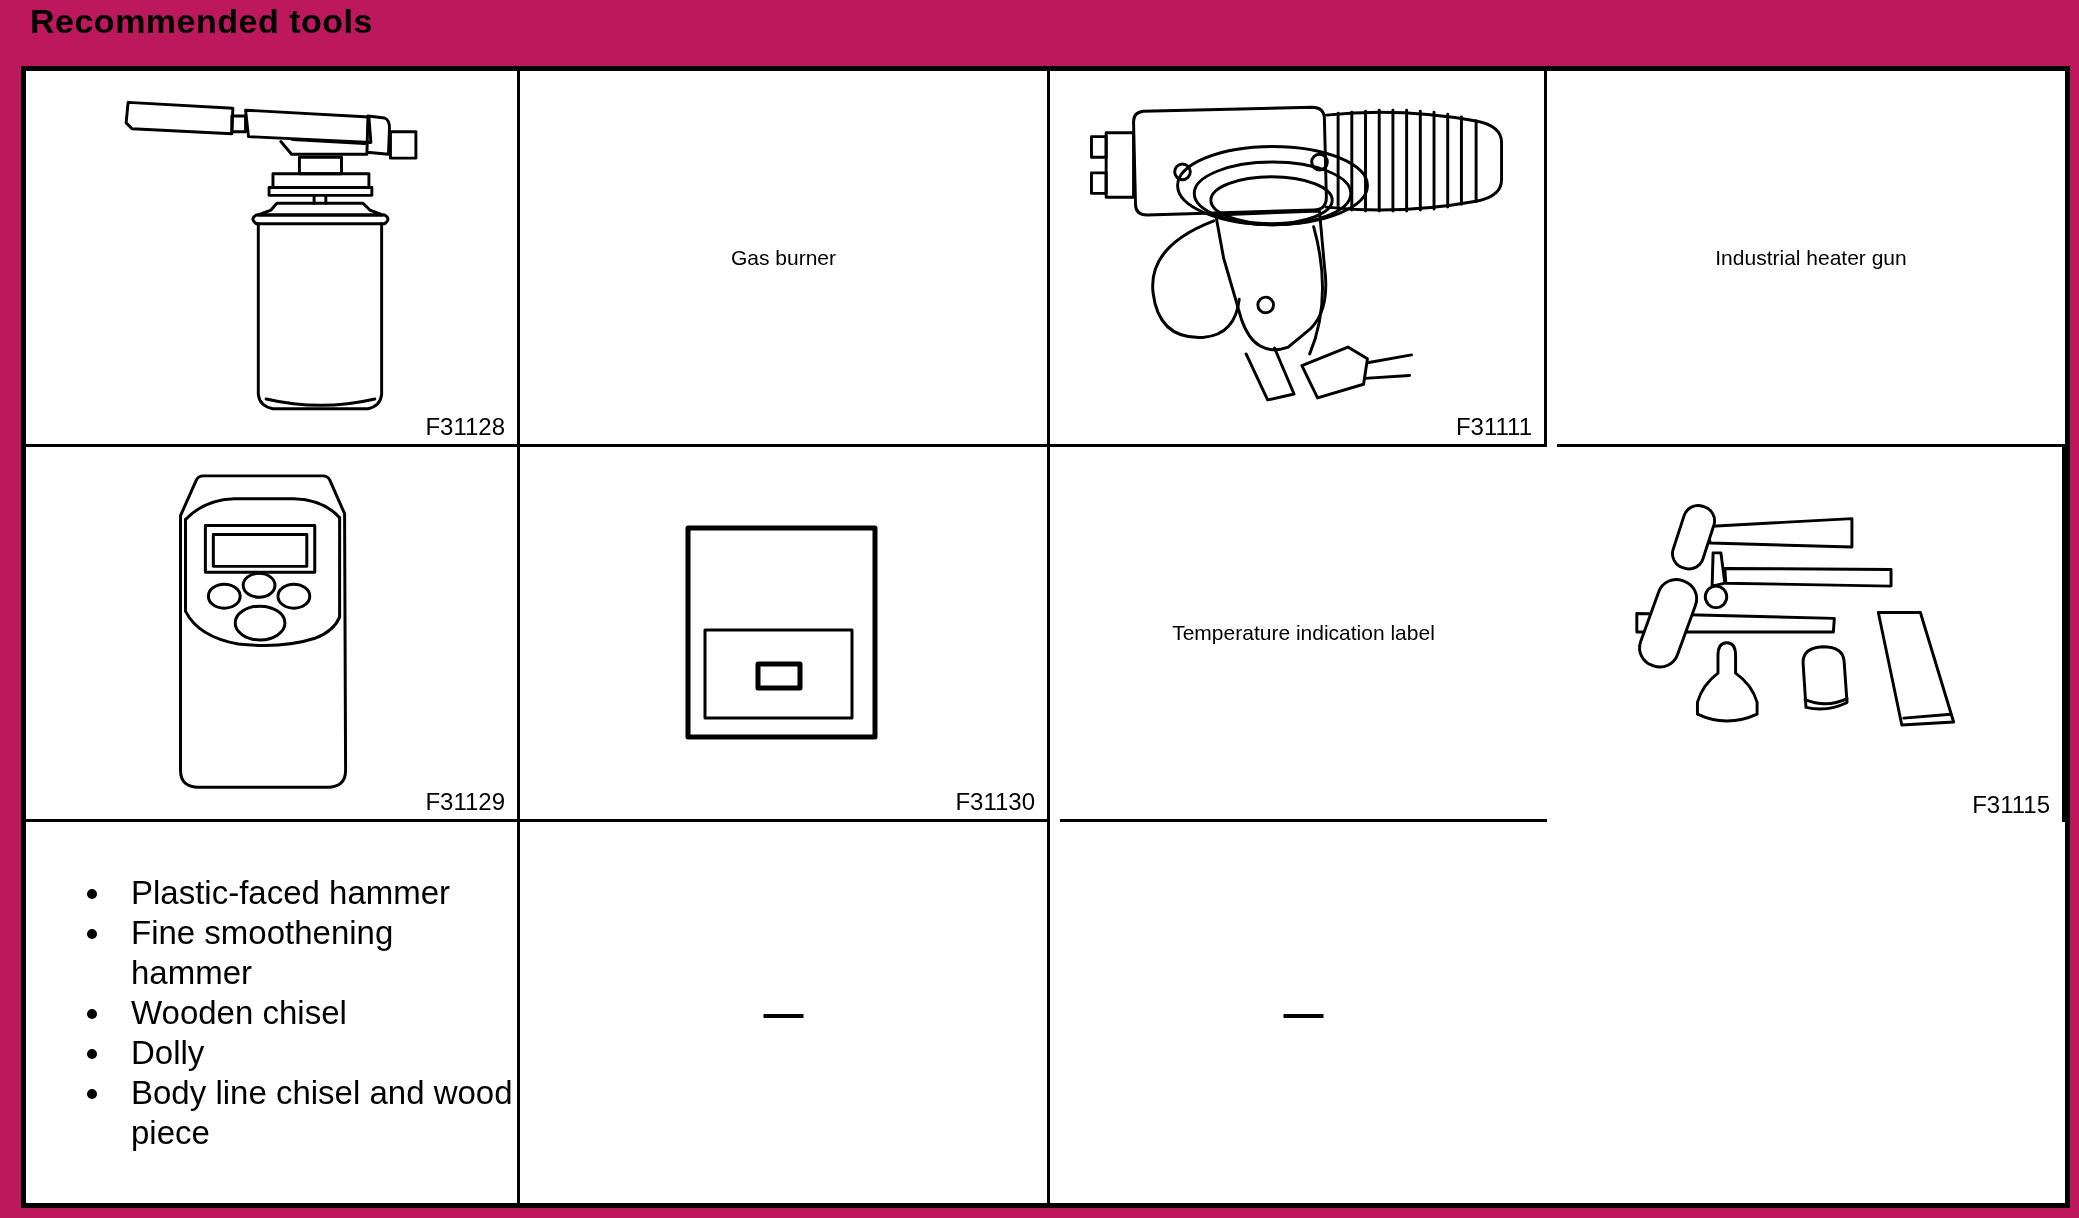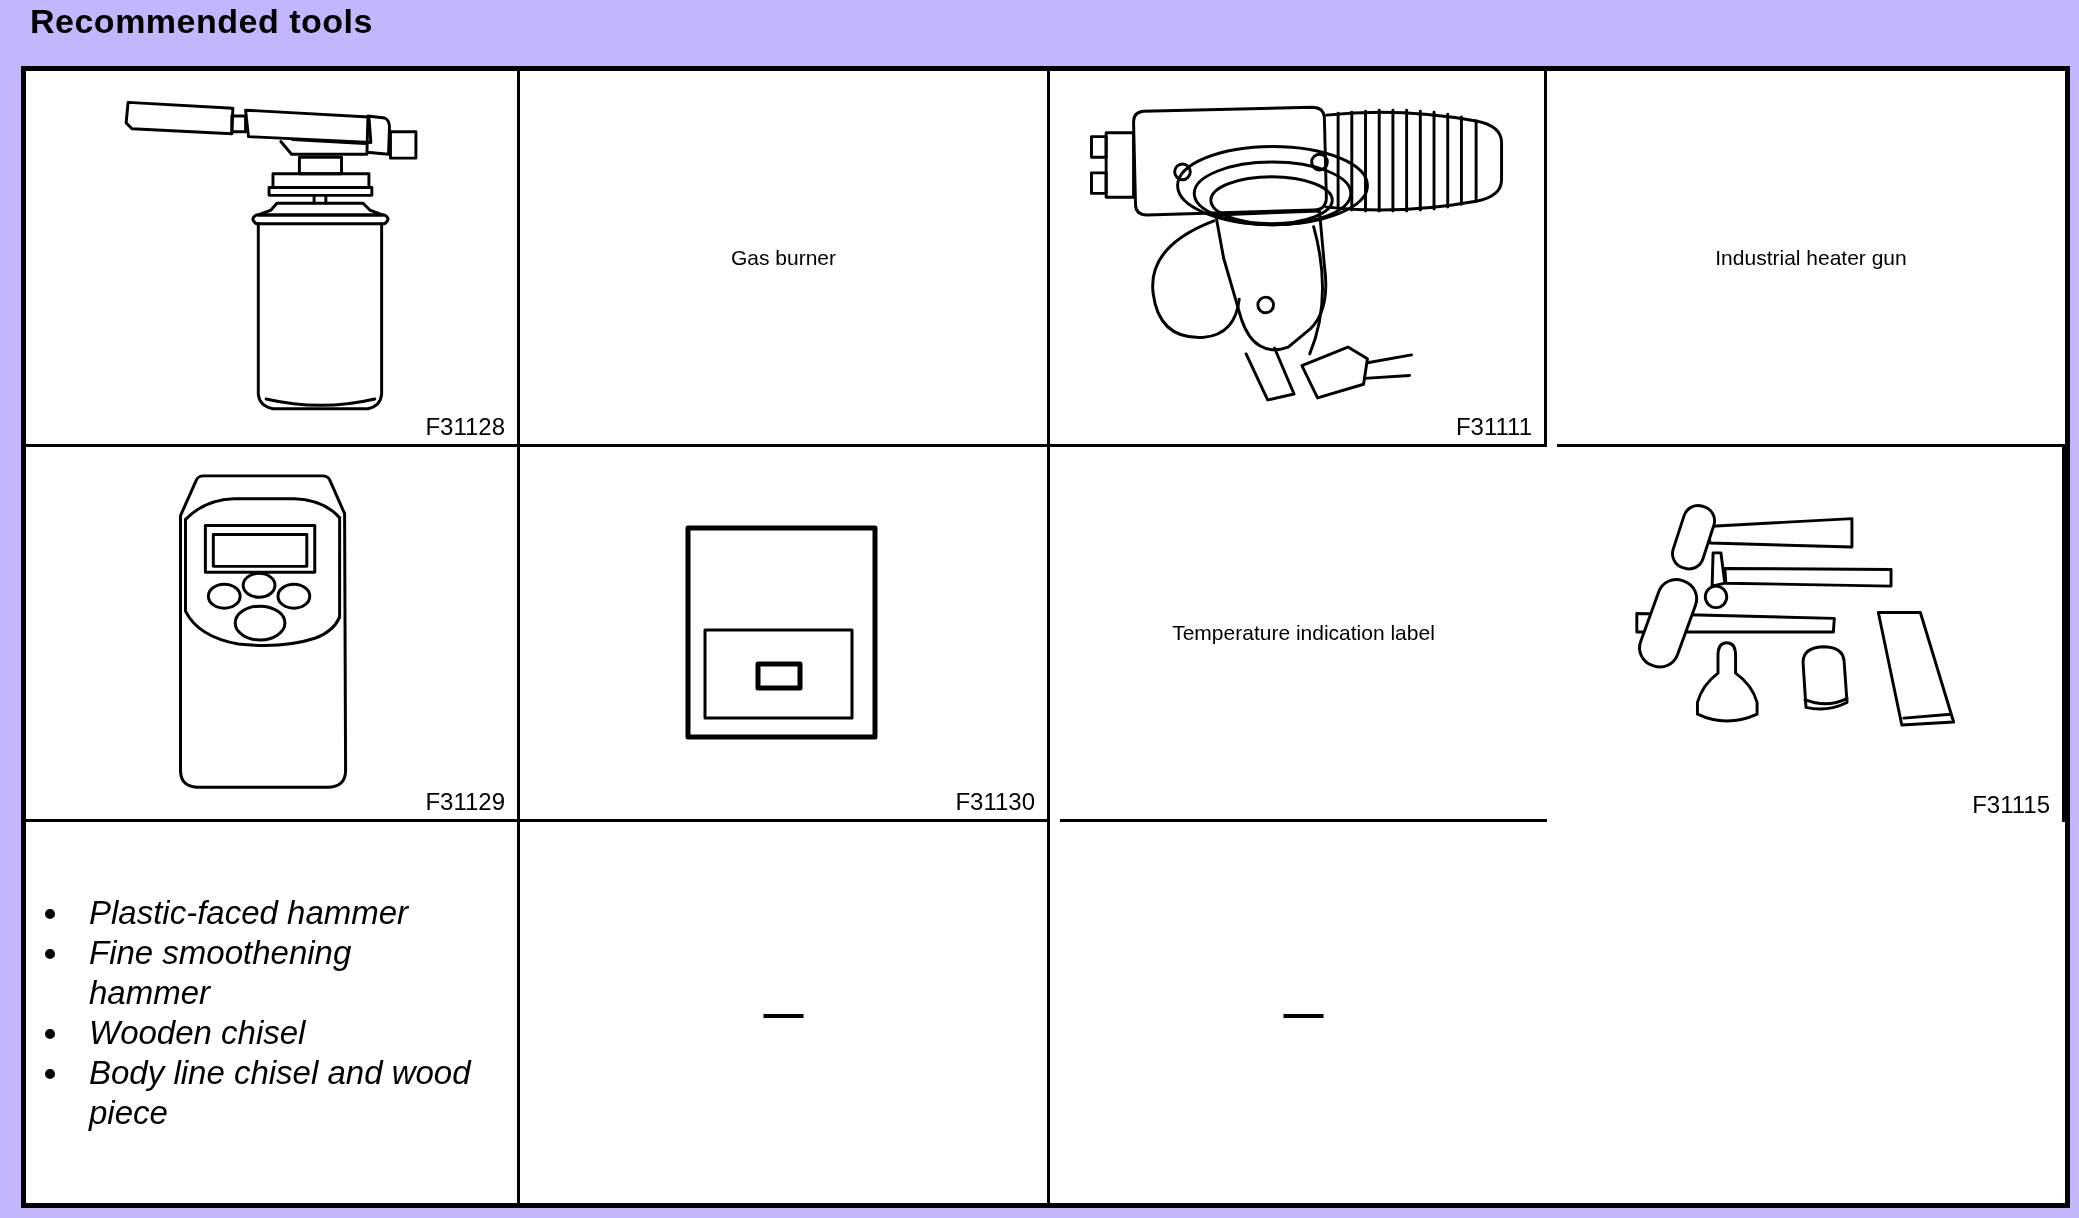--- a/index.html
+++ b/index.html
@@ -3,21 +3,21 @@
 <meta charset="utf-8">
 <style>
   * { box-sizing: border-box; margin: 0; padding: 0; }
   html, body { background: #ffffff; }
   body {
     font-family: "Liberation Sans", sans-serif;
     color: #000;
     width: 2079px; height: 1218px;
     position: relative;
   }
-  .page { position: absolute; inset: 0; background: #c4b5fd; }
+  .page { position: absolute; inset: 0; background: #be185d; }
   .page-title {
     position: absolute; left: 30px; top: 0px;
     font-size: 34px; font-weight: bold; line-height: 42px;
     letter-spacing: 0.5px;
   }
   .tools-table {
     position: absolute; left: 21px; top: 66px;
     width: 2049px; height: 1142px;
     border: 5px solid #000;
     display: grid;
@@ -169,25 +169,26 @@
         <path d="M158 112 L328 113 L328 130 L159 127 Z"></path>
         <path d="M151 201 Q151 188 160 188 Q169 188 169 201 L169 219 Q186 231 191 249 L191 261 Q176 268 160 268 Q145 268 130 261 L130 249 Q135 231 151 219 Z"></path>
         <path d="M241 254 L238 208 Q238 193 258 192 Q279 192 280 207 L283 249 Q263 259 241 254 Z"></path>
         <path d="M240 246 Q262 255 283 245"></path>
         <path d="M315 157 L358 157 L392 269 L339 272 Z"></path>
         <path d="M389 261 L341 265"></path>
       </svg>
       <div class="figure-caption">F31115</div>
     </div>
 
-    <div class="c no-b" style="justify-content:flex-start;font-style:italic;">
+    <div class="c no-b" style="justify-content:flex-end;">
       <ul class="tool-list">
         <li>Plastic-faced hammer</li>
         <li>Fine smoothening hammer</li>
         <li>Wooden chisel</li>
+        <li>Dolly</li>
         <li>Body line chisel and wood piece</li>
       </ul>
     </div>
 
     <div class="c no-b">
       <div class="cell-text dash">—</div>
     </div>
 
     <div class="c no-b no-r">
       <div class="cell-text dash">—</div>

